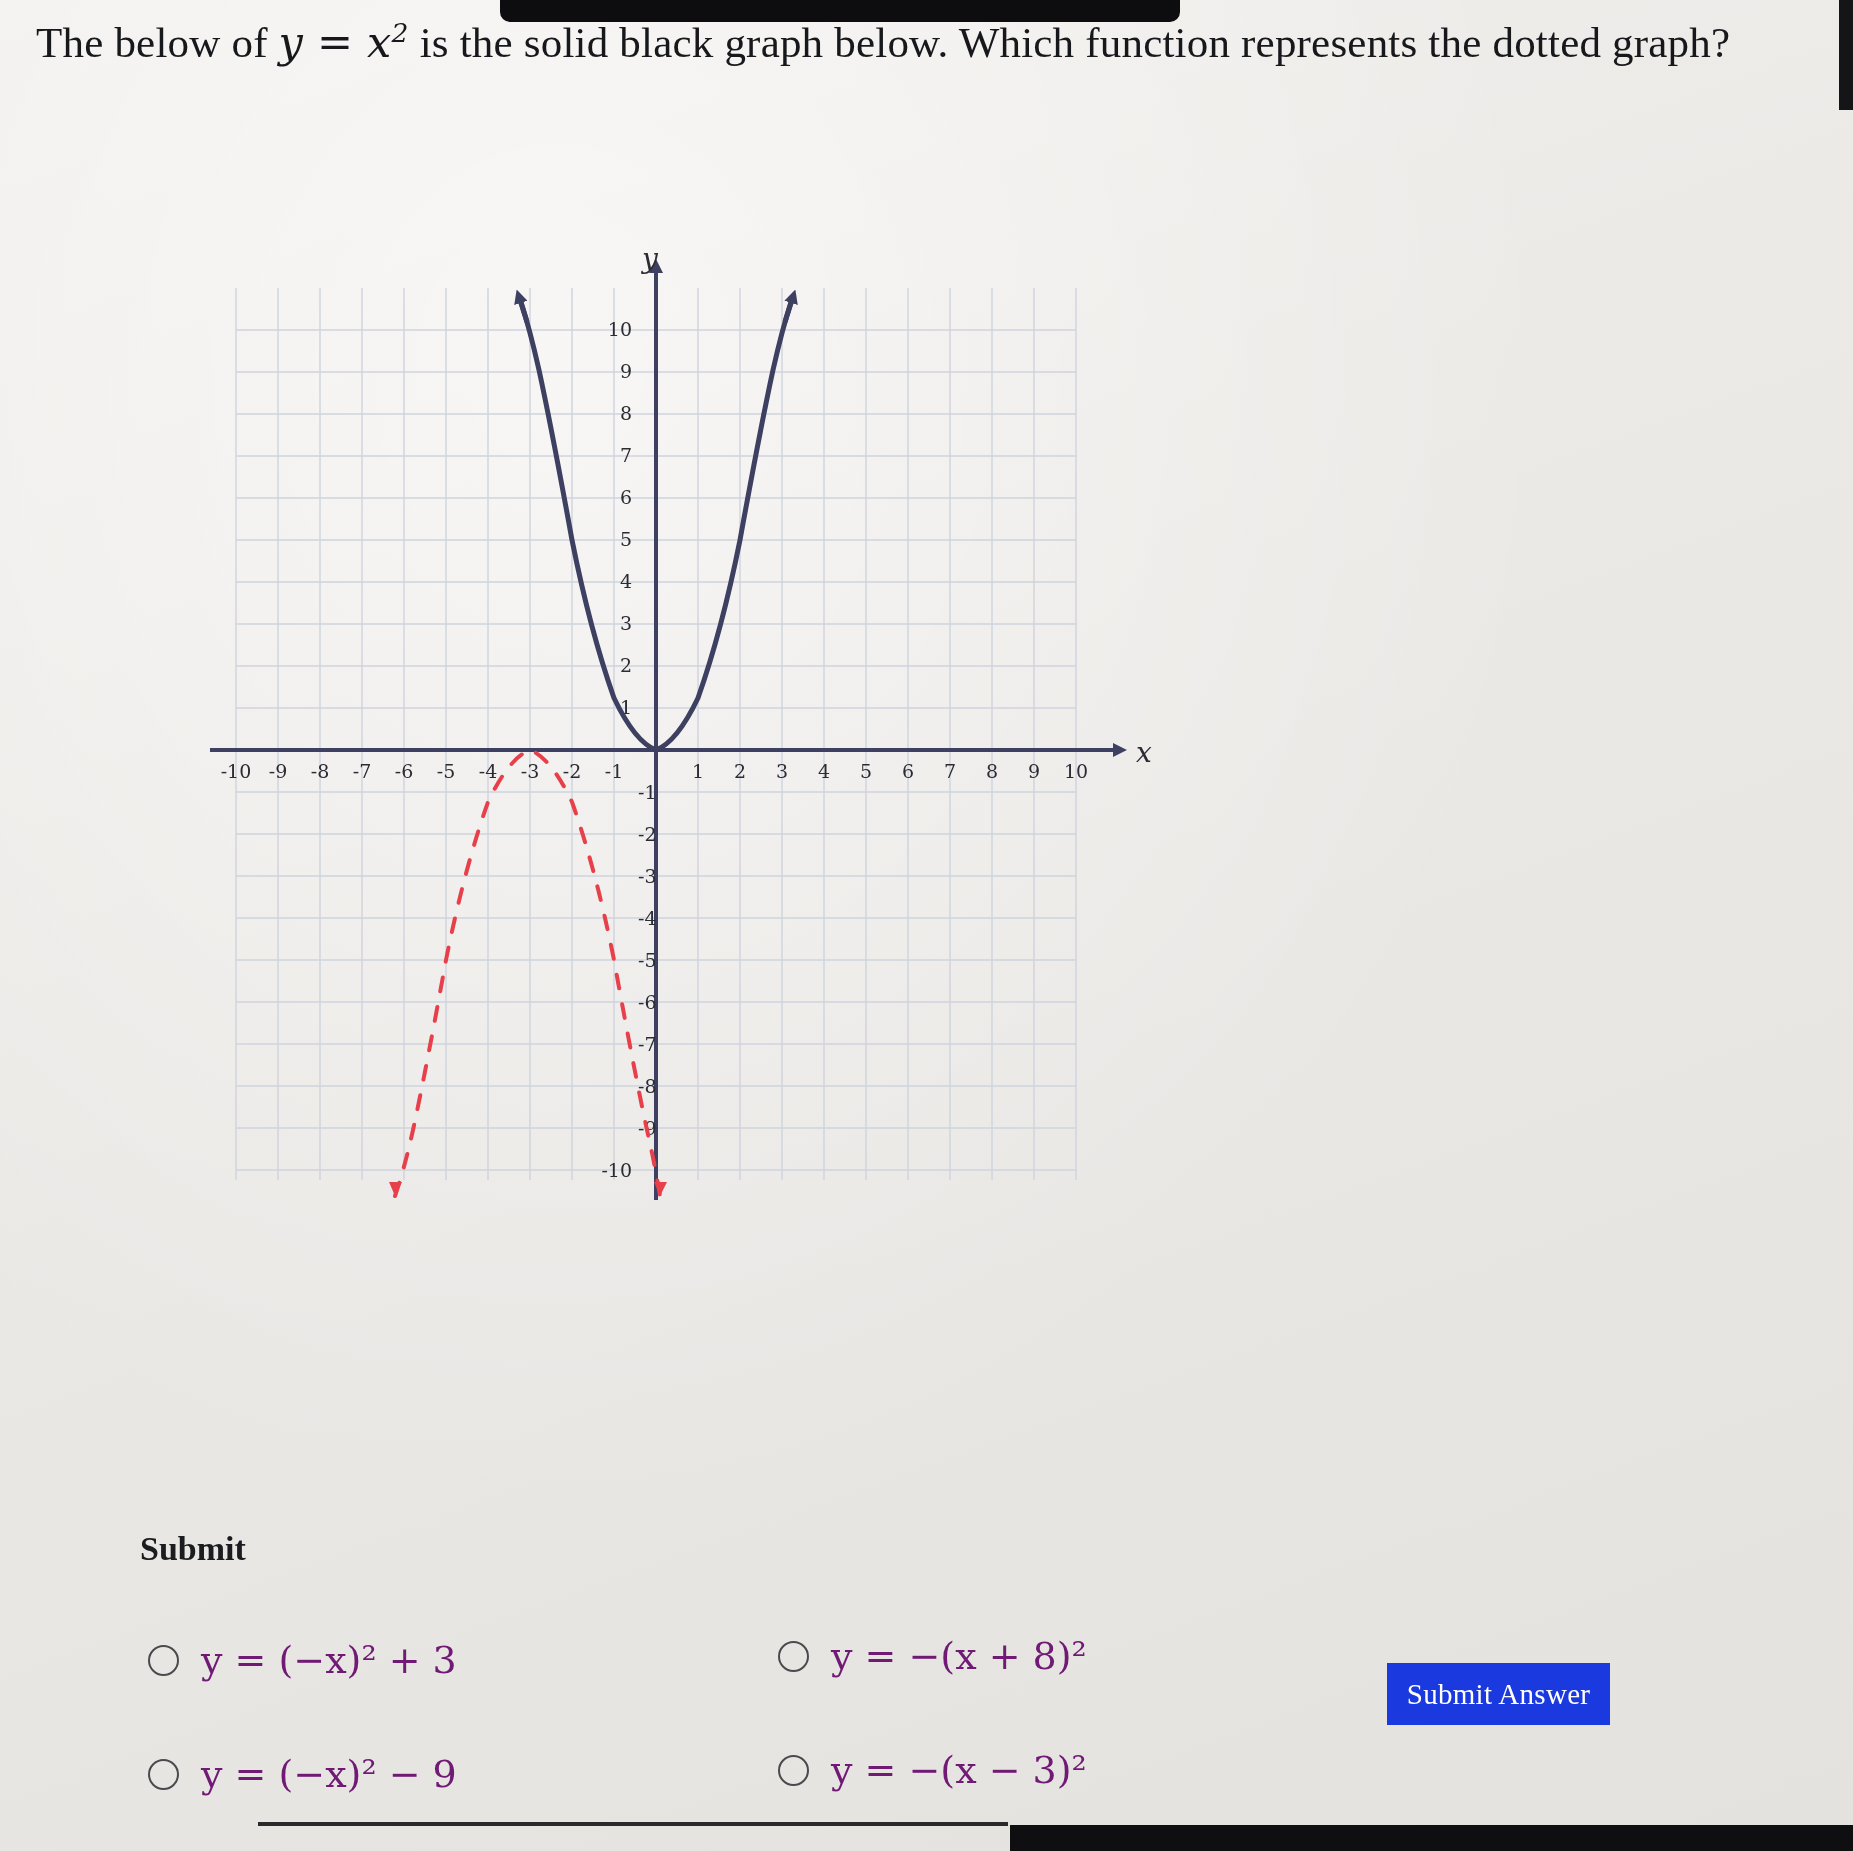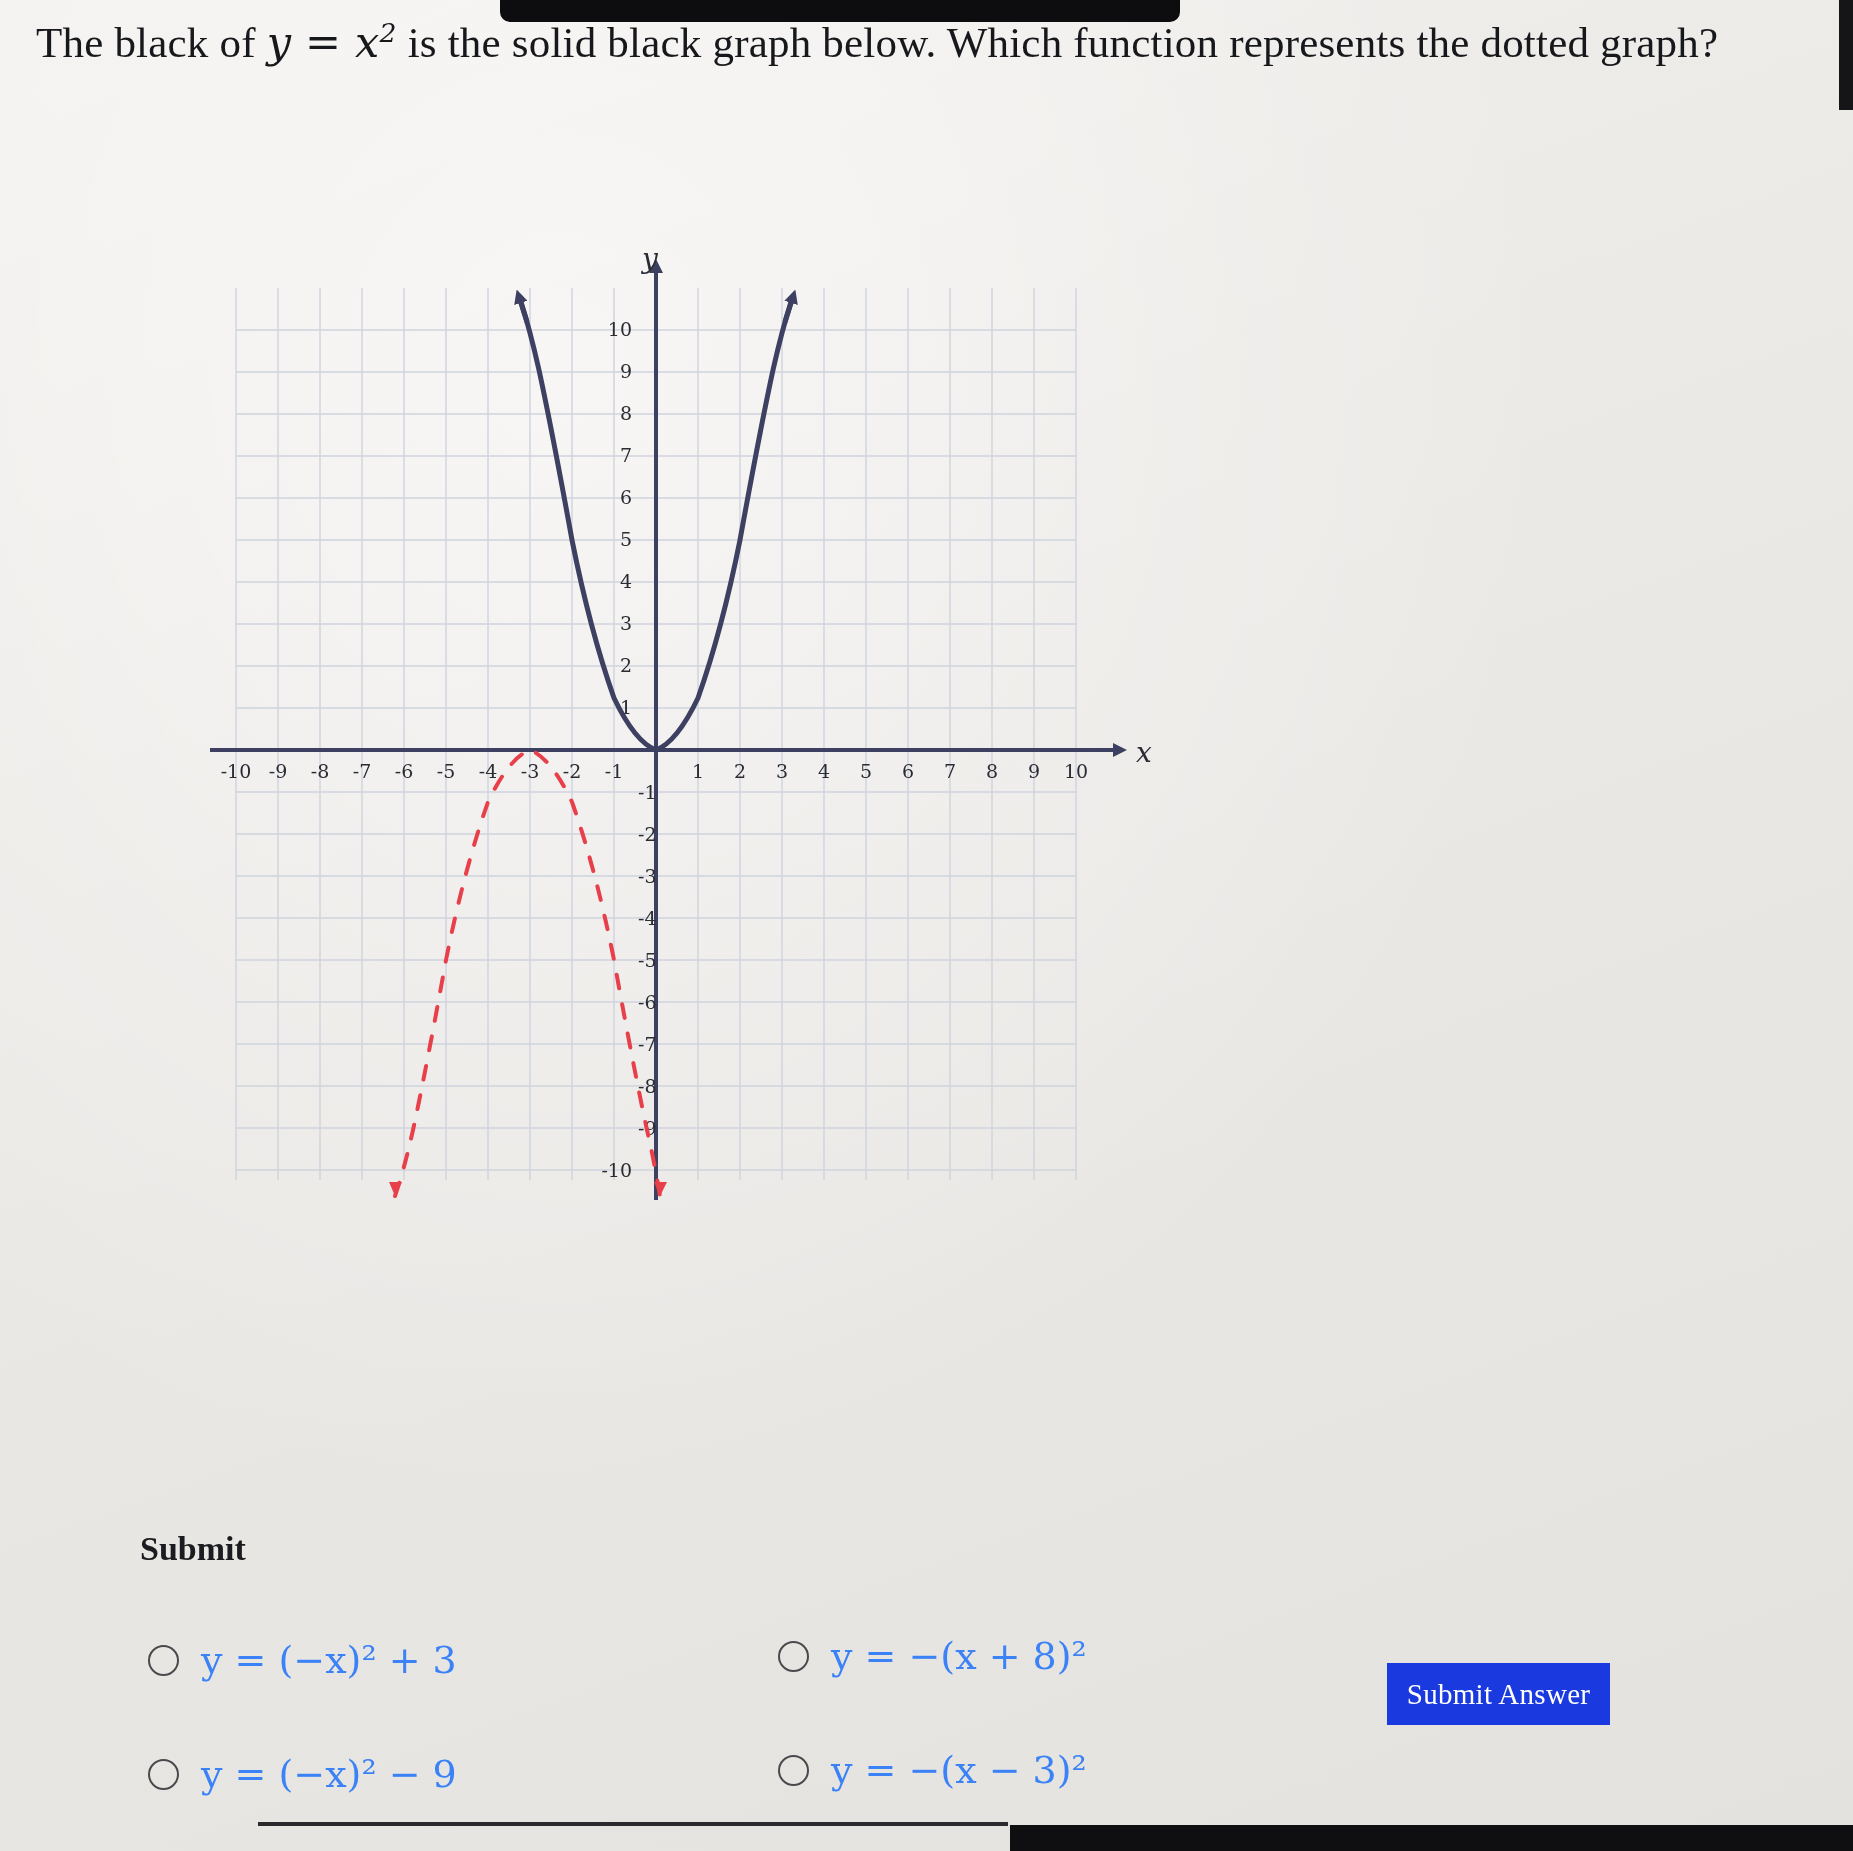--- a/index.html
+++ b/index.html
@@ -91,21 +91,21 @@
     width: 27px;
     height: 27px;
     border: 2px solid #4a4a4e;
     border-radius: 50%;
     background: transparent;
     flex: 0 0 auto;
   }
   .choice-text {
     font-family: "DejaVu Serif", serif;
     font-size: 38px;
-    color: #3b82f6;
+    color: #701a75;
     white-space: nowrap;
   }
   #choice-0 { left: 148px; top: 1638px; }
   #choice-1 { left: 778px; top: 1634px; }
   #choice-2 { left: 148px; top: 1752px; }
   #choice-3 { left: 778px; top: 1748px; justify-content: center; }
 
   #submit-answer {
     position: absolute;
     left: 1387px;
@@ -138,21 +138,21 @@
   }
 </style>
 </head>
 <body>
 
 <div class="page-shade"></div>
 <div class="top-dark"></div>
 <div class="right-dark"></div>
 
 <div class="question">
-  <span>The black of </span><span class="math"><span>y</span><span class="op"> = </span><span>x</span><sup class="exp">2</sup></span><span> is the solid black graph below. Which function represents the dotted graph?</span>
+  <span>The below of </span><span class="math"><span>y</span><span class="op"> = </span><span>x</span><sup class="exp">2</sup></span><span> is the solid black graph below. Which function represents the dotted graph?</span>
 </div>
 
 <div id="graph-wrap">
   <svg id="graph-svg" width="1160" height="950" viewBox="0 0 1160 950">
     <defs>
       <marker id="arrowUp" markerWidth="12" markerHeight="12" refX="6" refY="9" orient="auto">
         <path d="M6,0 L12,11 L0,11 Z" fill="#3d4060"></path>
       </marker>
       <marker id="arrowHead" markerWidth="14" markerHeight="14" refX="3" refY="7" orient="auto" markerUnits="userSpaceOnUse">
         <path d="M0,0 L14,7 L0,14 Z" fill="#3d4060"></path>

